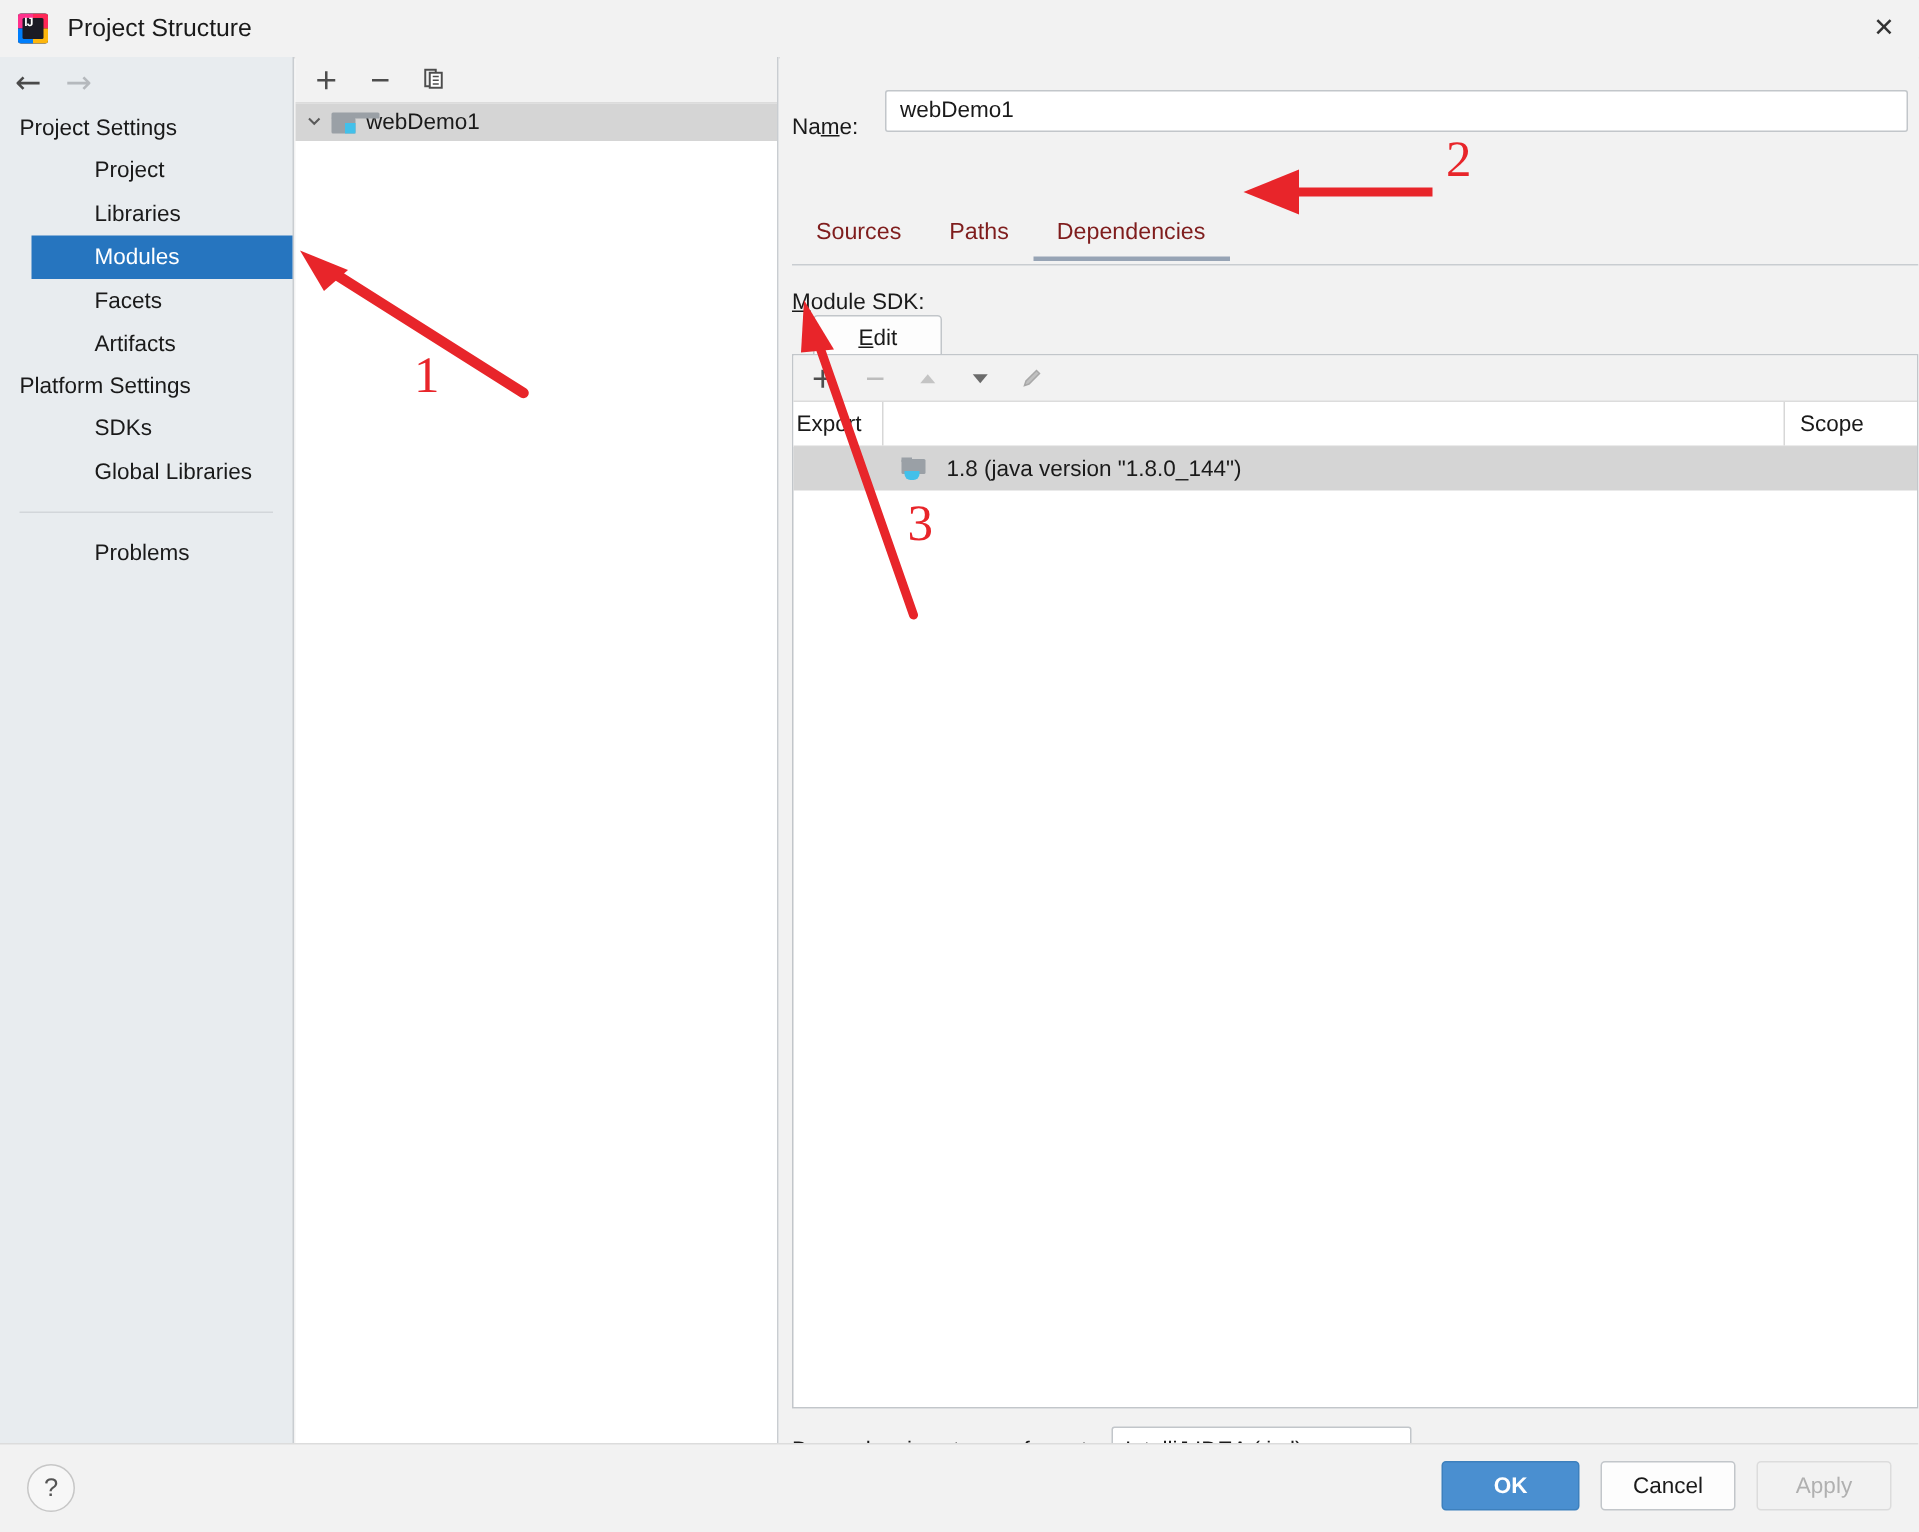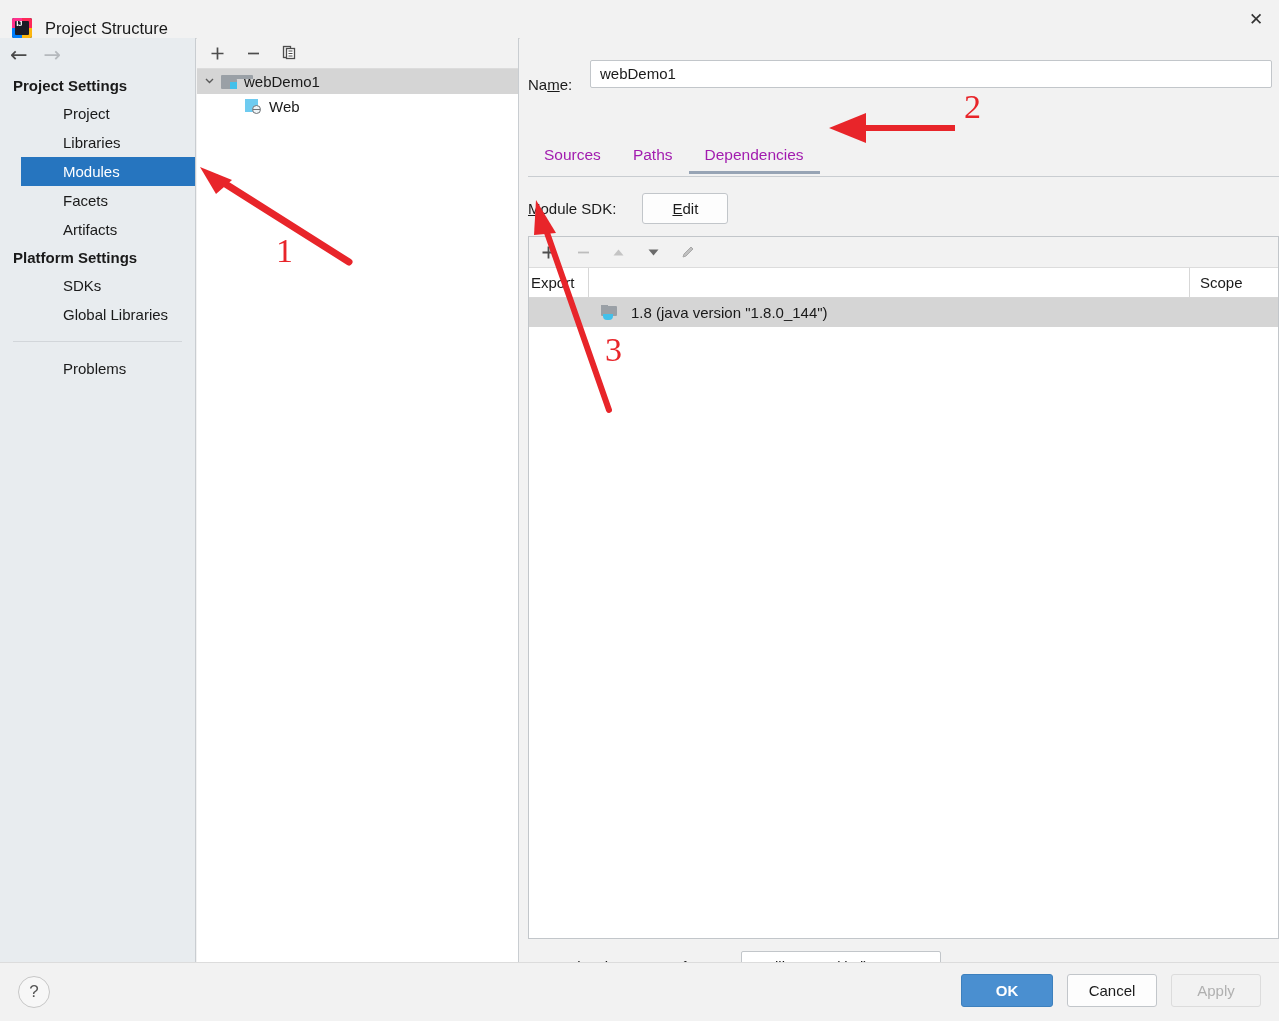--- a/index.html
+++ b/index.html
@@ -19,21 +19,21 @@
   }
 
   
   .titlebar {
     position: absolute;
     left: 0; top: 0;
     width: 1279px; height: 38px;
     background: #f2f2f2;
     border-bottom: 1px solid #dcdcdc;
     display: flex;
-    align-items: flex-end;
+    align-items: center;
   }
   .tb-icon {
     width: 20px; height: 20px;
     margin-left: 12px;
     position: relative;
     flex: none;
     border-radius: 2px;
     overflow: hidden;
     background: #1b1b25;
   }
@@ -87,21 +87,20 @@
     line-height: 1;
     font-family: "DejaVu Sans", sans-serif;
   }
   .nav-arrow.enabled { color: #4a4a4a; }
   .nav-arrow.disabled { color: #b5b9bd; }
 
   .nav-group-title {
     padding: 5px 0 5px 13px;
     font-size: 15px;
     color: #1a1a1a;
-    font-weight: bold;
   }
   .nav-item {
     padding: 5px 0 5px 42px;
     font-size: 15px;
     color: #1a1a1a;
     height: 19px;
     line-height: 19px;
     box-sizing: content-box;
     margin-left: 21px;
   }
@@ -236,33 +235,34 @@
     height: 34px;
     border-bottom: 1px solid #c9cdd1;
     display: flex;
     align-items: flex-start;
   }
   .tab {
     padding: 0 16px;
     height: 32px;
     line-height: 26px;
     font-size: 15.5px;
-    color: #a21caf;
+    color: #7f1d1d;
     box-sizing: border-box;
     text-align: right;
   }
   .tab.active {
     border-bottom: 3px solid #97a4b5;
   }
 
   .sdk-row {
     position: absolute;
     left: 8px; top: 155px;
     display: flex;
     align-items: center;
+    flex-direction: column;
   }
   .sdk-label { font-size: 15px; margin-right: 12px; }
   .combo {
     height: 31px;
     background: #ffffff;
     border: 1px solid #c2c6ca;
     border-radius: 2px;
     box-sizing: border-box;
     display: flex;
     align-items: center;
@@ -538,27 +538,20 @@
         </svg>
     </span>
     <span class="folder-icon">
       <span class="tab"></span>
         <span class="body"></span>
         <span class="badge"></span>
     </span>
     <span>webDemo1</span>
   </div>
 
-  <div class="tree-row" style="padding-left:48px;">
-    <span class="web-icon">
-      <span class="sq"></span>
-        <span class="globe"></span>
-    </span>
-    <span>Web</span>
-  </div>
 </div>
 
 <div class="content">
 
   <div class="name-row">
     <div class="name-label">
       <span>Na</span><span class="mn">m</span><span>e:</span>
     </div>
     <div class="name-input">webDemo1</div>
   </div>

